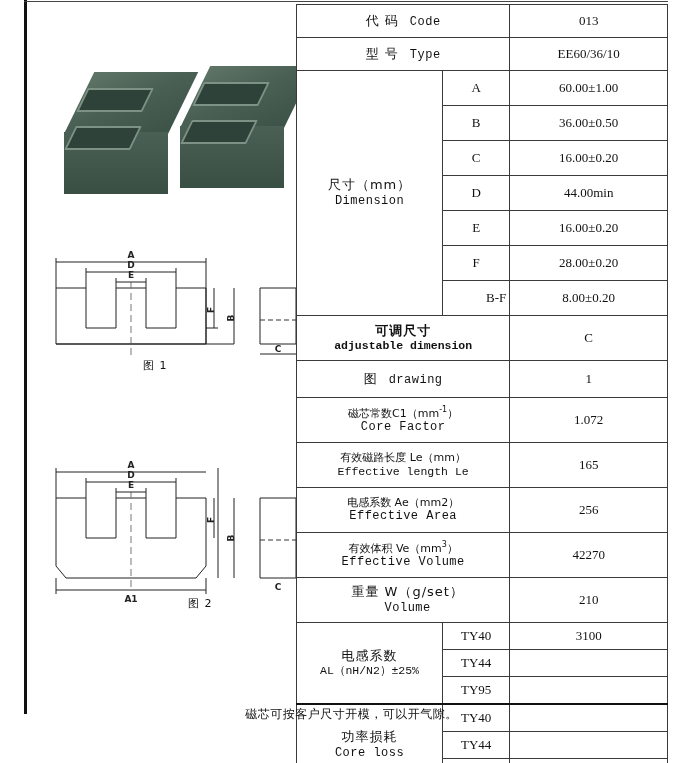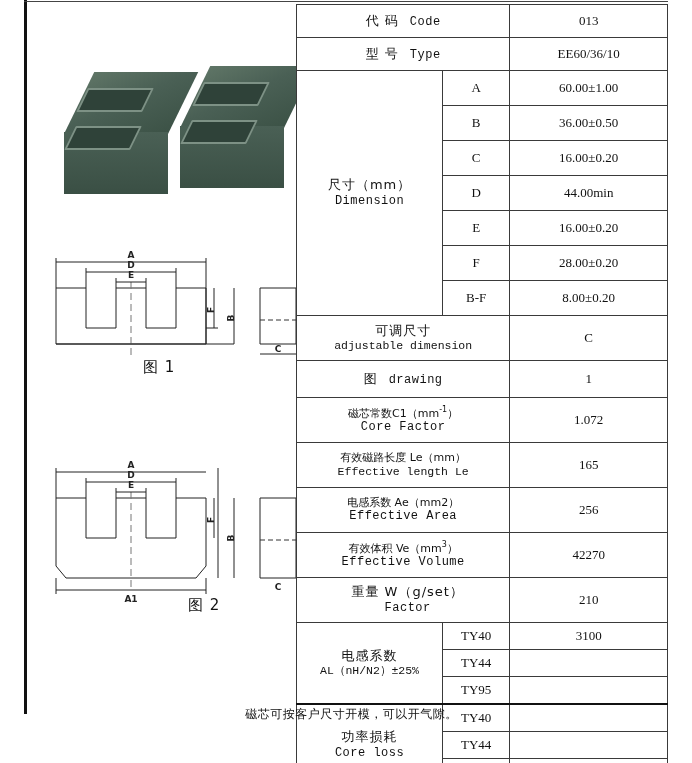--- a/index.html
+++ b/index.html
@@ -34,21 +34,21 @@
   .win{position:absolute;background:#2f4239;border:2px solid #7d9185;border-radius:1px;}
   .photo .lh{left:0px;top:10px;}
   .photo .rh{left:116px;top:4px;}
 
   
   .dwg{position:absolute;left:10px;}
   .dwg svg{display:block;}
   .dwg1{top:240px;}
   .dwg2{top:450px;}
   .cap{
-    position:absolute;font-family:"DejaVu Sans",sans-serif;font-size:15px;
+    position:absolute;font-family:"DejaVu Sans",sans-serif;font-size:11px;
     letter-spacing:1px;color:#111;
   }
 
   
   table.spec{
     position:absolute;left:296px;top:4px;
     width:372px;border-collapse:collapse;
     background:#fff;
   }
   table.spec td{
@@ -240,26 +240,26 @@
       </tr>
       <tr>
         <td class="sub" style="height:30px;">E</td>
         <td class="val">16.00±0.20</td>
       </tr>
       <tr>
         <td class="sub" style="height:30px;">F</td>
         <td class="val">28.00±0.20</td>
       </tr>
       <tr>
-        <td class="sub" style="height:30px;">B-F</td>
+        <td class="sub" style="height:30px;text-align:right;">B-F</td>
         <td class="val">8.00±0.20</td>
       </tr>
 
       <tr>
-        <td class="lbl two-line" colspan="2" style="height:40px;">
+        <td class="lbl two-line" colspan="2" style="height:40px;font-weight:bold;">
           <div class="cn">可调尺寸</div>
           <div class="en2">adjustable dimension</div>
         </td>
         <td class="val">C</td>
       </tr>
 
       <tr>
         <td class="lbl" colspan="2" style="height:32px;">
           <span class="cn">图</span>
           <span class="en">&nbsp;</span><span class="en">drawing</span>
@@ -295,21 +295,21 @@
         <td class="lbl two-line" colspan="2" style="height:40px;">
           <div class="cn-sm"><span>有效体积 Ve（mm</span><sup>3</sup><span>）</span></div>
           <div class="en">Effective Volume</div>
         </td>
         <td class="val">42270</td>
       </tr>
 
       <tr>
         <td class="lbl two-line" colspan="2" style="height:40px;padding-left:12px;">
           <div class="cn">重量 W（g/set）</div>
-          <div class="en">Factor</div>
+          <div class="en">Volume</div>
         </td>
         <td class="val">210</td>
       </tr>
 
       <tr>
         <td class="lbl two-line" rowspan="3">
           <div class="cn">电感系数</div>
           <div class="en2">AL（nH/N2）±25%</div>
         </td>
         <td class="sub" style="height:22px;">TY40</td>

